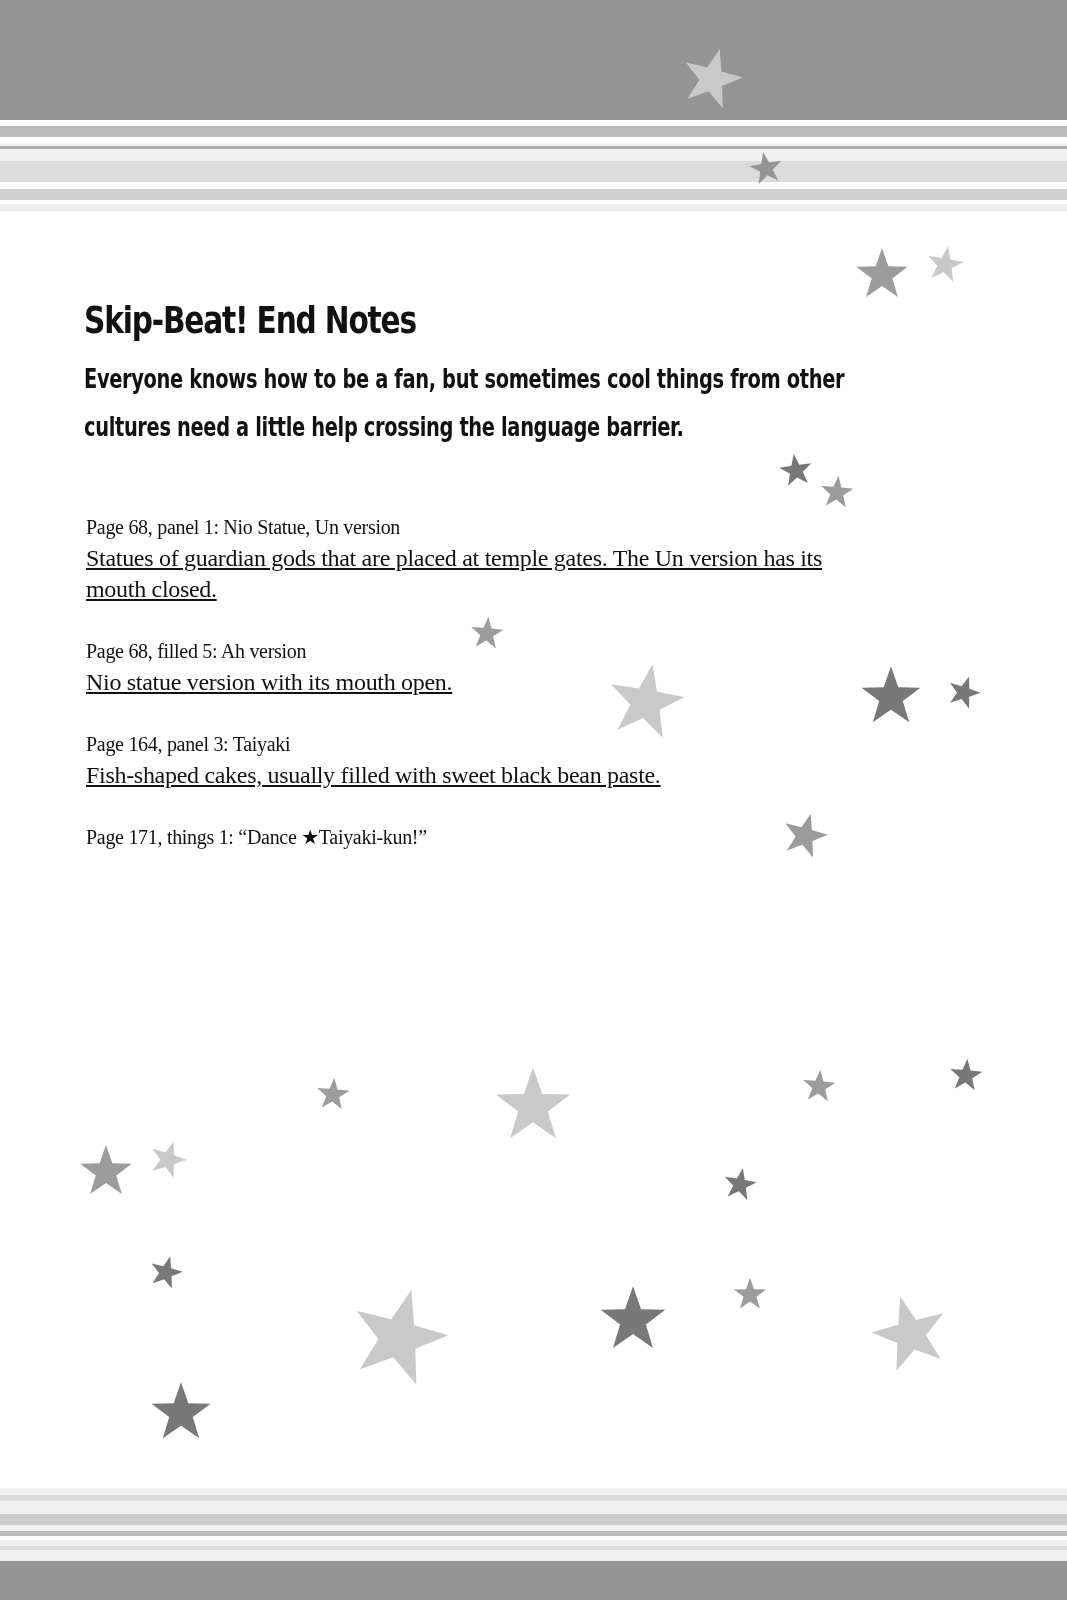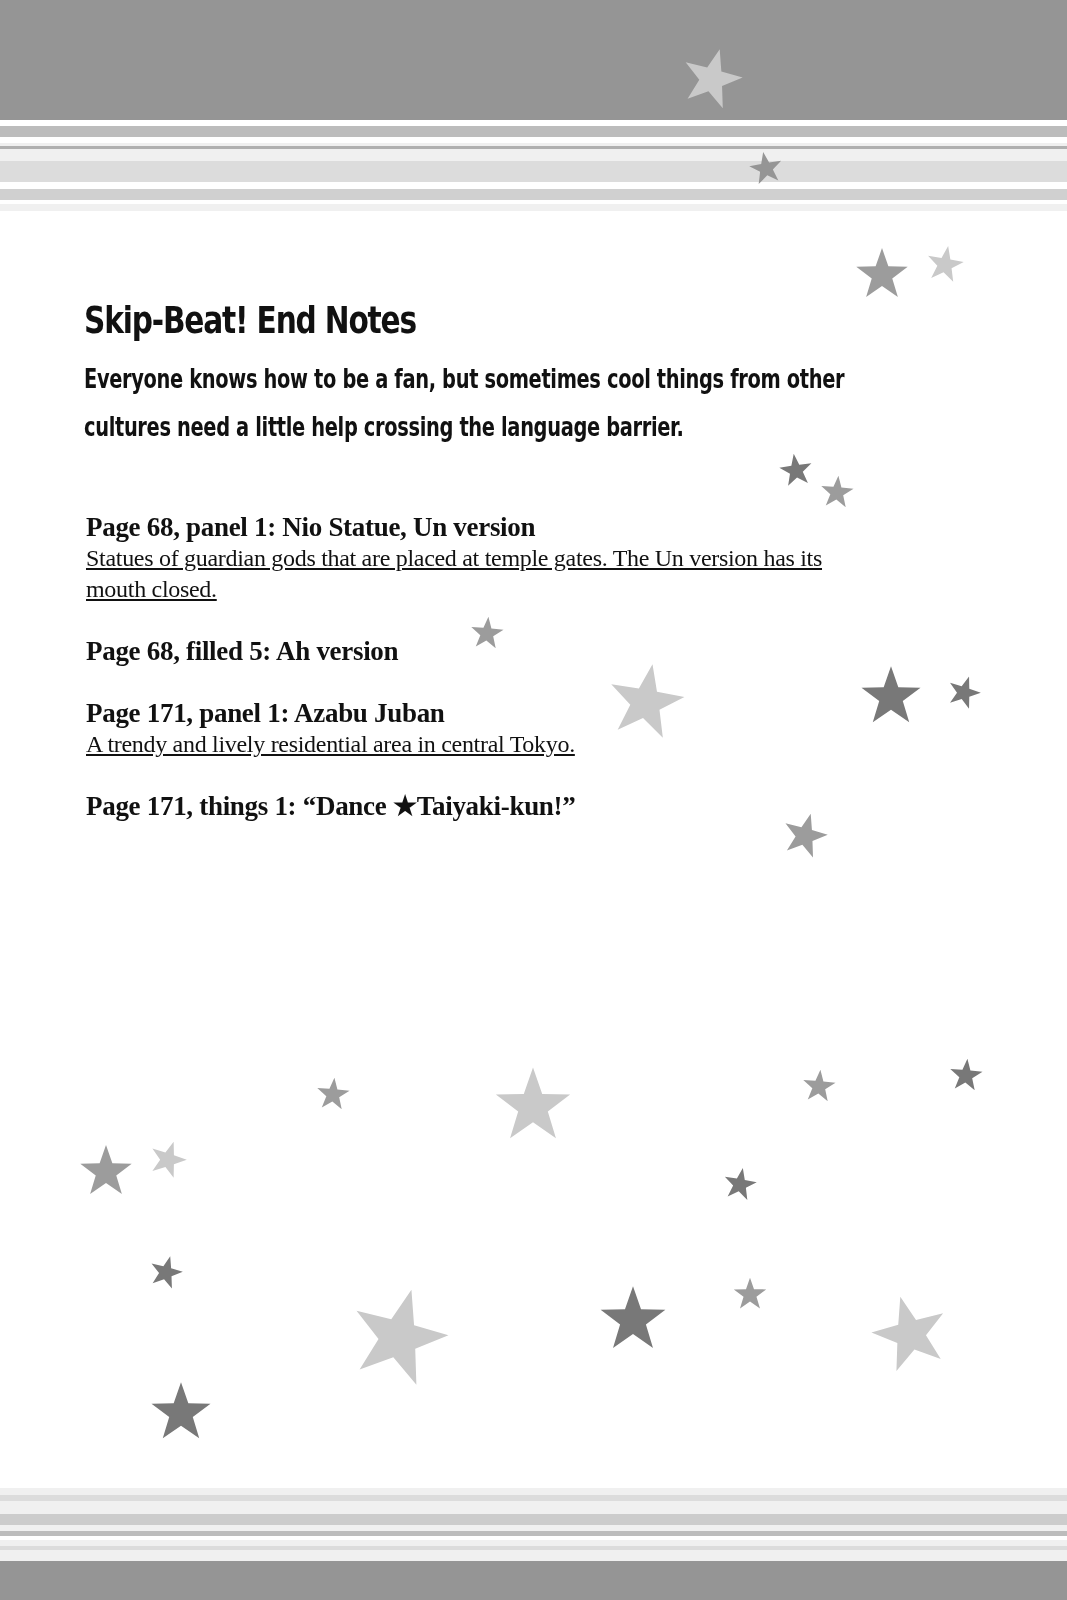--- a/index.html
+++ b/index.html
@@ -20,21 +20,21 @@
       position: absolute; left: 84px; top: 355px; width: 1130px;
       font-family: "DejaVu Sans", sans-serif; font-weight: bold;
       font-size: 27px; line-height: 48px; letter-spacing: -0.5px; color: #111;
       transform: scaleX(0.72); transform-origin: left top;
     }
     .notes {
       position: absolute; left: 86px; top: 512px; width: 800px;
       font-family: "Liberation Serif", serif; color: #111;
     }
     .note { margin-bottom: 31px; }
-    .note-head { font-weight: bold; font-size: 27px; line-height: 31px; letter-spacing: -0.3px; }
+    .note-head { font-weight: normal; font-size: 20px; line-height: 31px; letter-spacing: -0.3px; }
     .note-body { font-size: 24px; line-height: 31px; letter-spacing: -0.3px; text-decoration: underline; }
     .star { position: absolute; }
     .star svg { display: block; width: 100%; height: 100%; }
   </style>
 </head>
 <body>
 
 <div class="band-top"></div>
 <div id="stripes-top">
     <div class="stripe" style="top: 120px; height: 6px; background: rgb(255, 255, 255);"></div>
@@ -176,24 +176,25 @@
 <div class="title">Skip-Beat! End Notes</div>
 <div class="subtitle">Everyone knows how to be a fan, but sometimes cool things from other cultures need a little help crossing the language barrier.</div>
 
 <div class="notes">
   <div class="note">
     <div class="note-head">Page 68, panel 1: Nio Statue, Un version</div>
     <div class="note-body">Statues of guardian gods that are placed at temple gates. The Un version has its mouth closed.</div>
   </div>
   <div class="note">
     <div class="note-head">Page 68, filled 5: Ah version</div>
-  </div>
-  <div class="note">
-    <div class="note-head">Page 171, panel 1: Azabu Juban</div>
-    <div class="note-body">A trendy and lively residential area in central Tokyo.</div>
+    <div class="note-body">Nio statue version with its mouth open.</div>
+  </div>
+  <div class="note">
+    <div class="note-head">Page 164, panel 3: Taiyaki</div>
+    <div class="note-body">Fish-shaped cakes, usually filled with sweet black bean paste.</div>
   </div>
   <div class="note">
     <div class="note-head">Page 171, things 1: “Dance ★Taiyaki-kun!”</div>
   </div>
 </div>
 
 <div id="stripes-bottom">
     <div class="stripe" style="top: 1488px; height: 7px; background: rgb(240, 240, 240);"></div>
     <div class="stripe" style="top: 1495px; height: 6px; background: rgb(220, 220, 220);"></div>
     <div class="stripe" style="top: 1501px; height: 13px; background: rgb(240, 240, 240);"></div>

